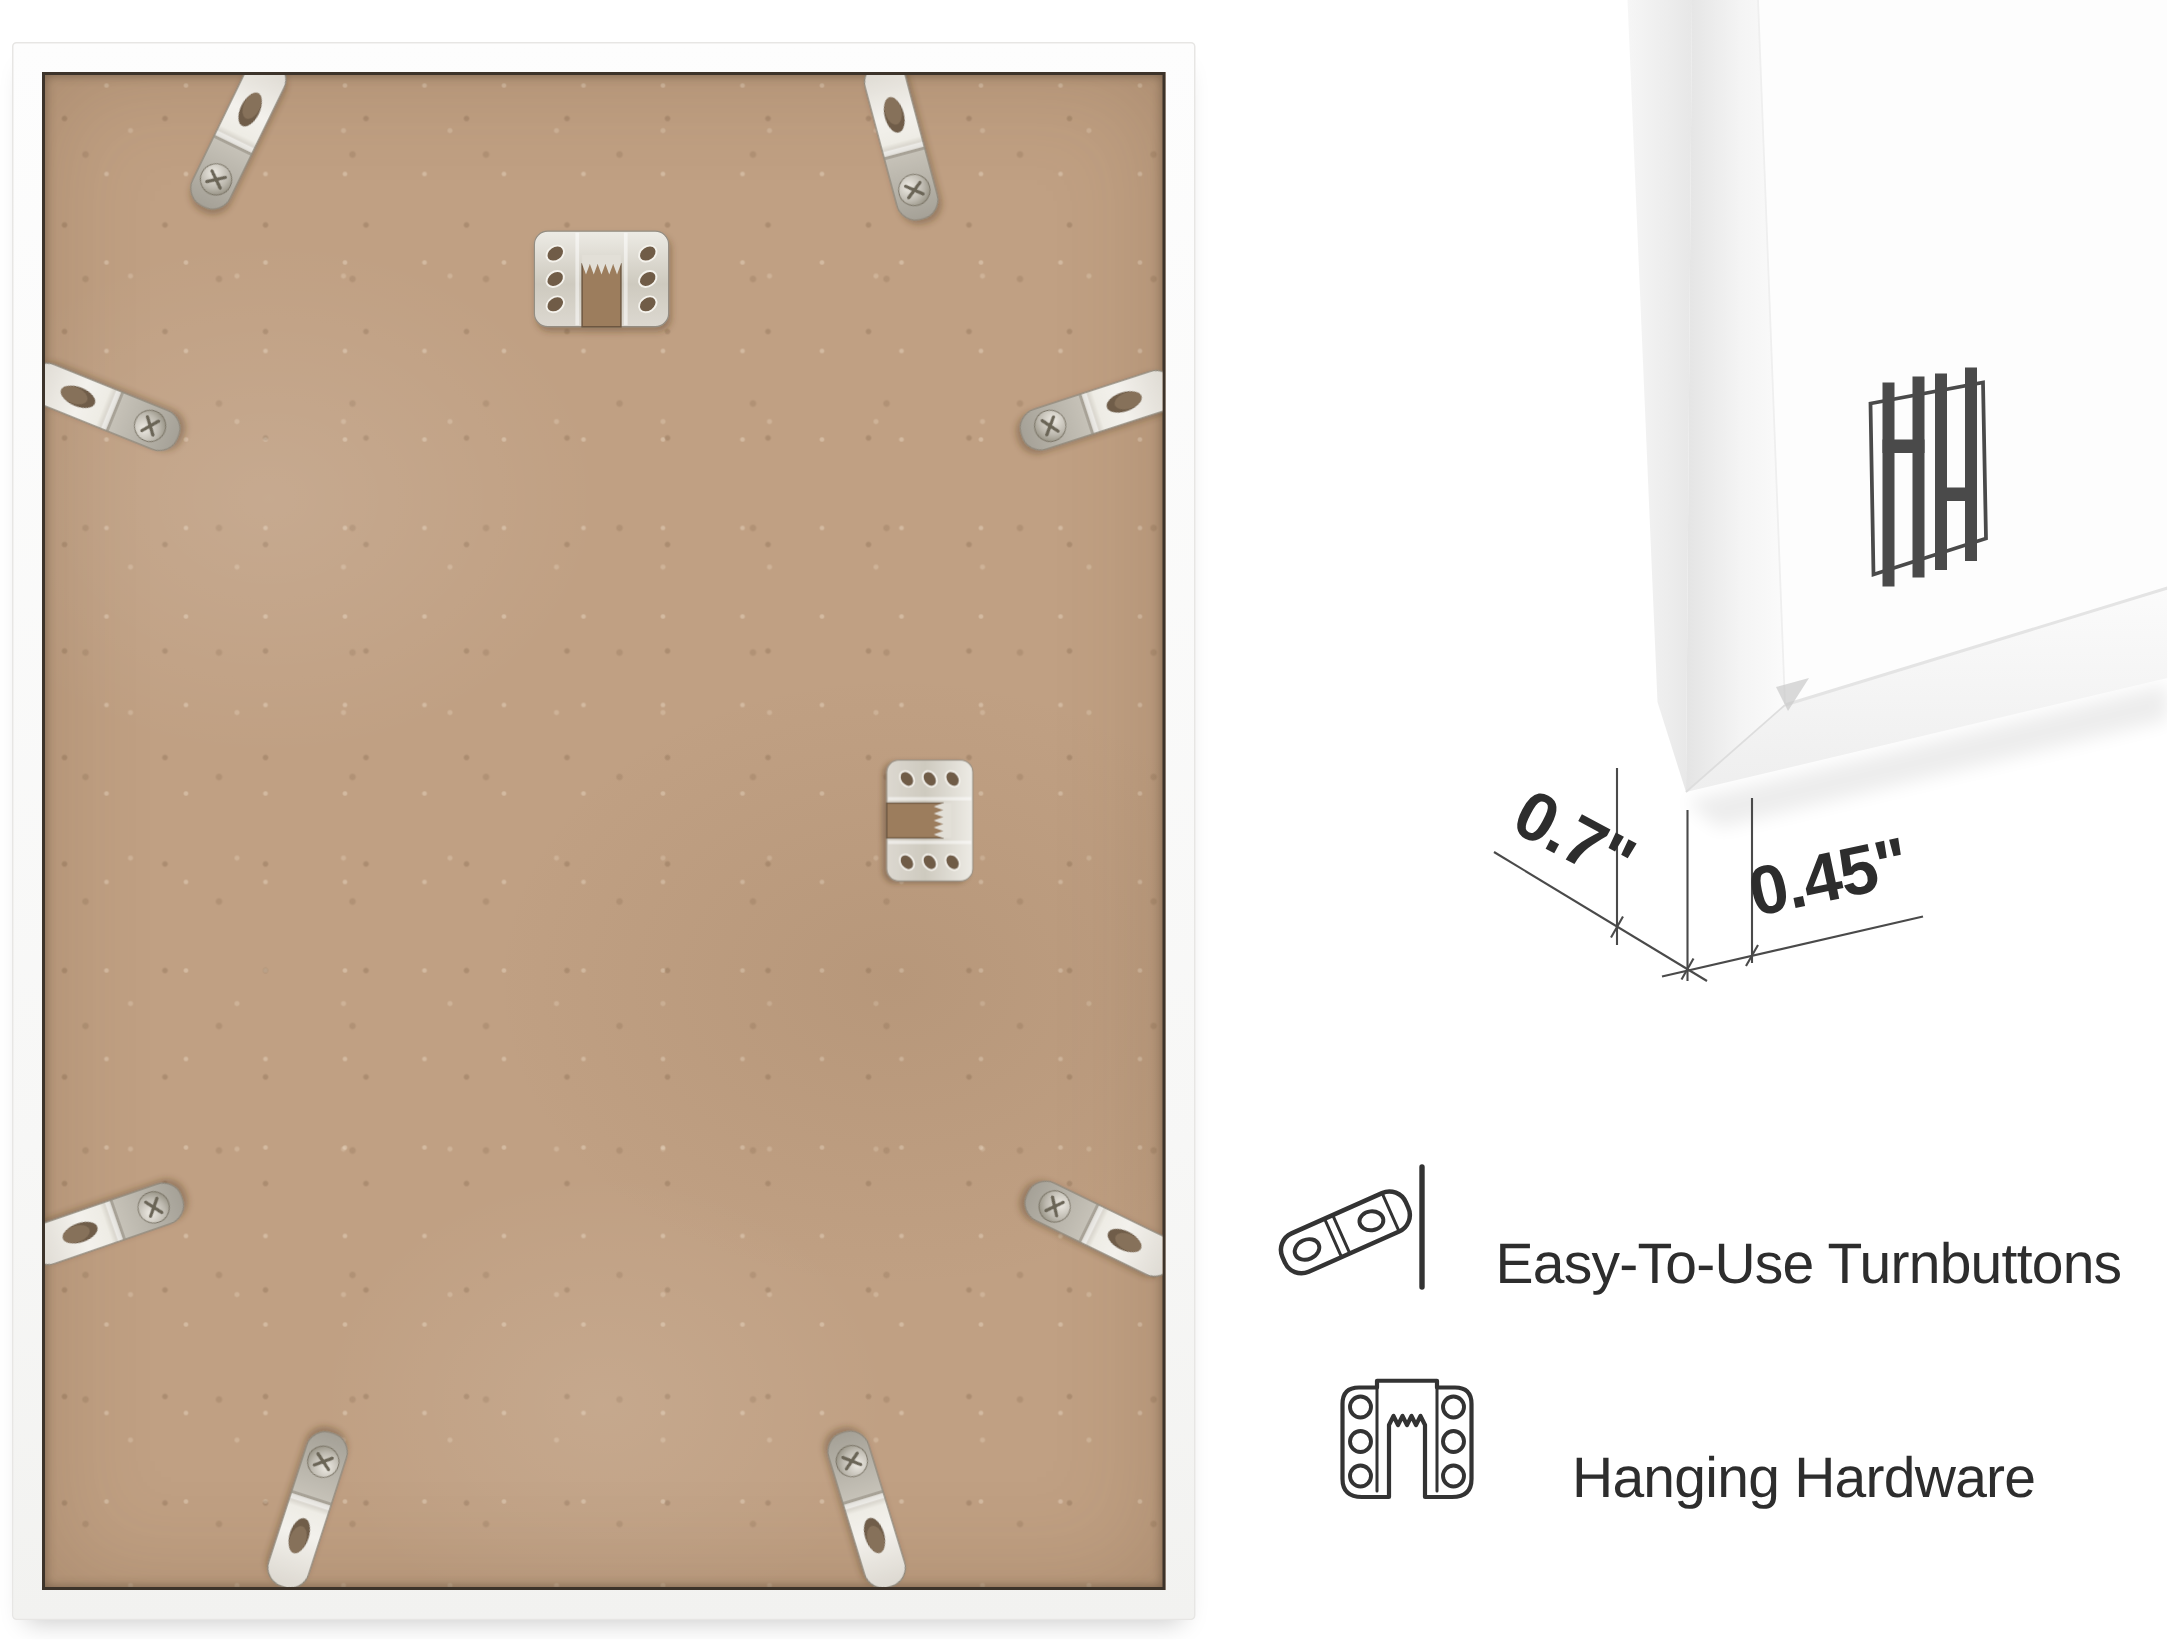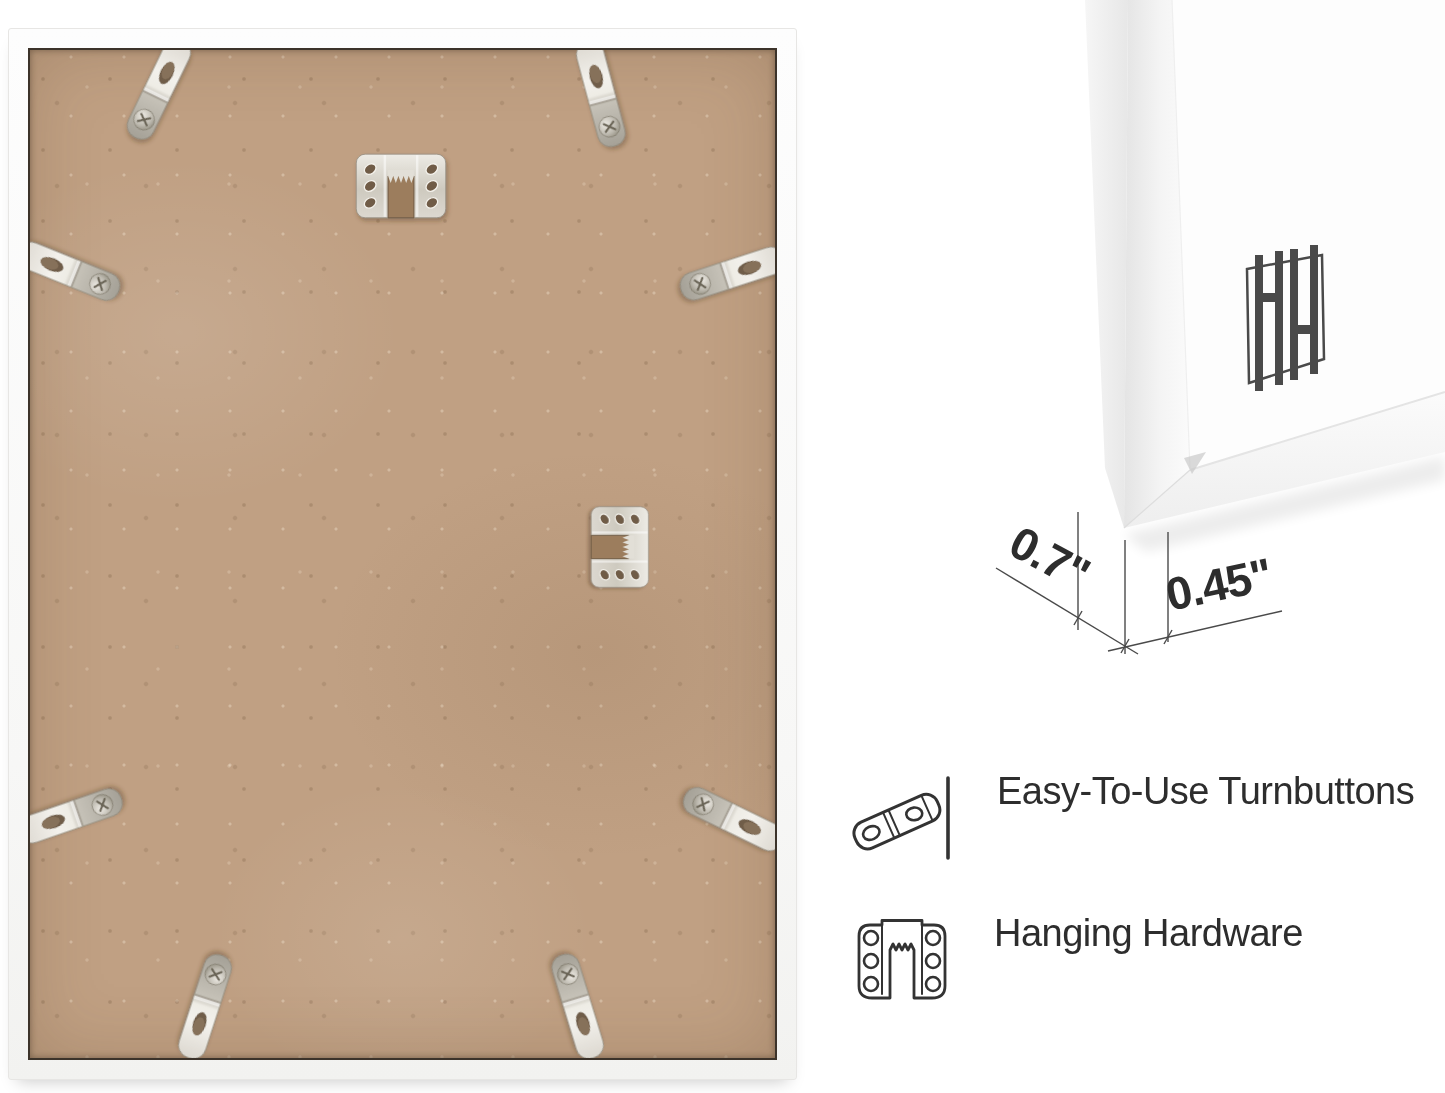--- a/index.html
+++ b/index.html
@@ -23,24 +23,24 @@
          radial-gradient(circle at 57px 37px, rgba(255,244,226,0.22) 1.1px, transparent 2.2px);
        background-size:auto,auto,auto,67px 71px,53px 59px,89px 83px,71px 97px;
        box-shadow:inset 0 0 70px rgba(92,64,38,0.22), inset 0 0 7px rgba(40,30,20,0.45);}
   .hwsvg{position:absolute;inset:0;width:100%;height:100%;}
 
   
   .corner{position:absolute;left:950px;top:0px;width:495px;height:700px;}
   .dimtext{font-family:"Liberation Sans",sans-serif;font-weight:bold;letter-spacing:-1px;}
 
   
-  .callout{position:absolute;display:flex;align-items:flex-start;}
+  .callout{position:absolute;display:flex;align-items:flex-end;}
   .callout .label{font-size:38px;color:#2d2d2d;letter-spacing:-0.5px;white-space:nowrap;}
   .co1{left:852px;top:770px;gap:40px;}
-  .co2{left:852px;top:912px;gap:42px;}
+  .co2{left:888px;top:912px;gap:60px;}
 </style>
 </head>
 <body>
 
 <div class="canvas">
 
   <div class="photo">
     <div class="mdf">
       <svg class="hwsvg" viewBox="0 0 749 1012">
         <defs>

